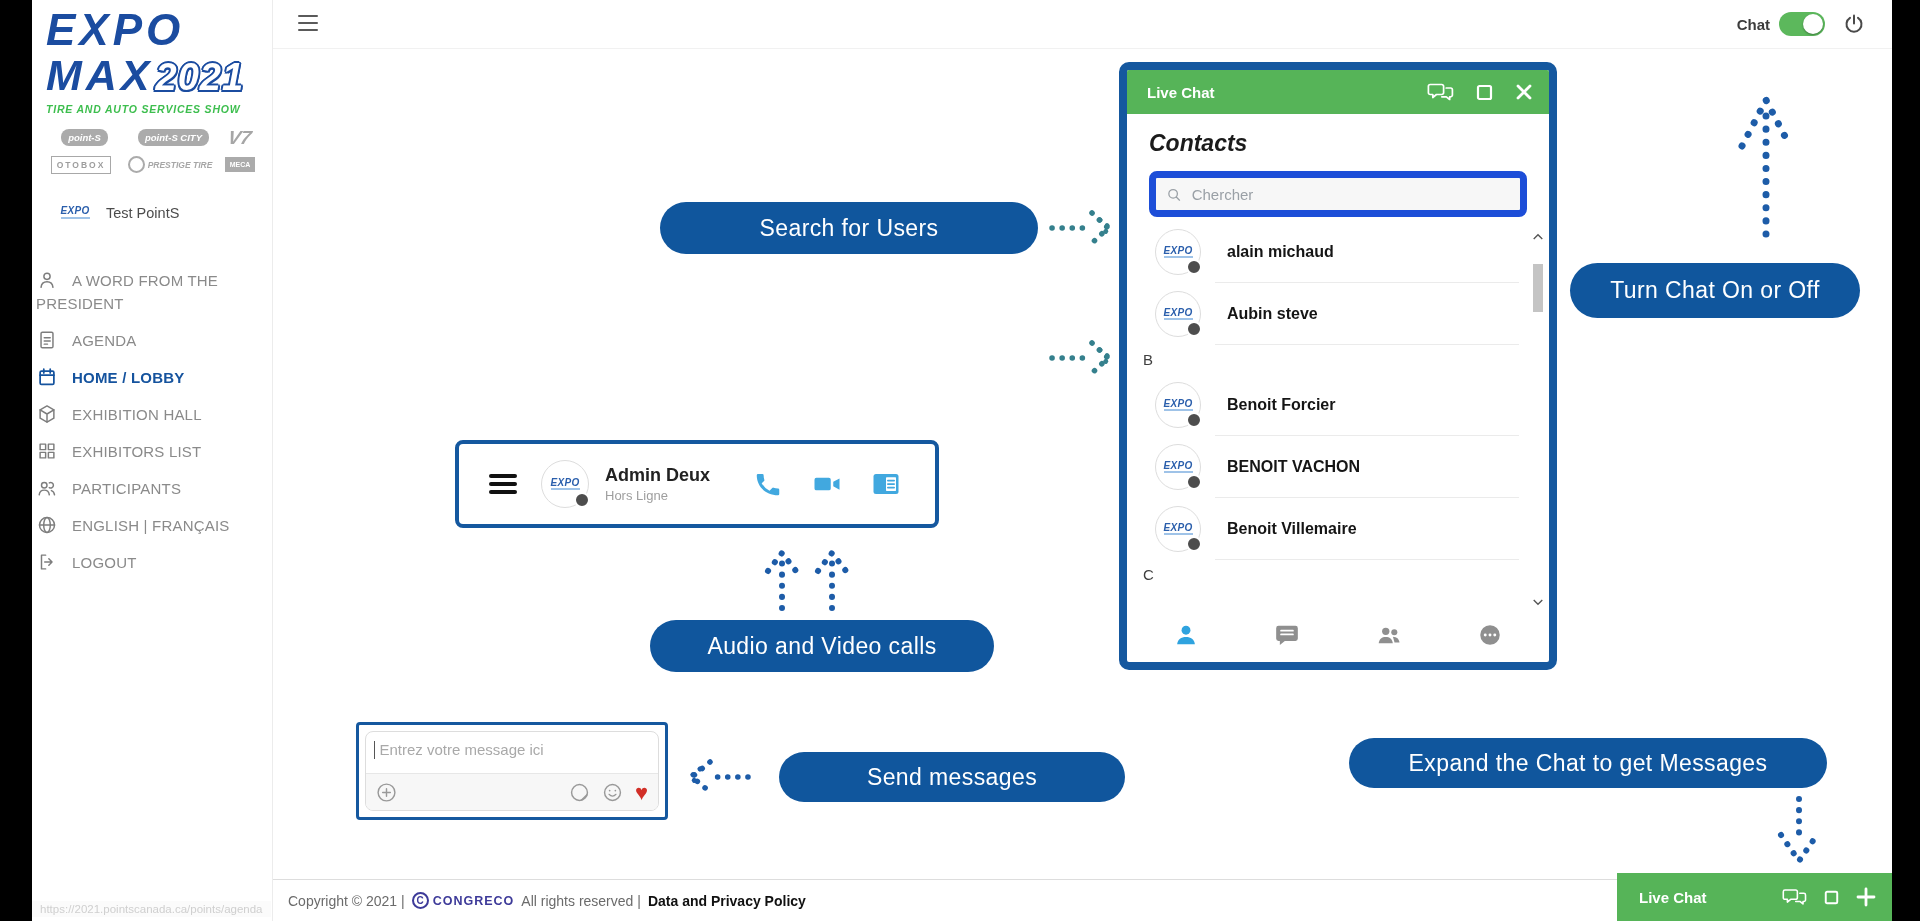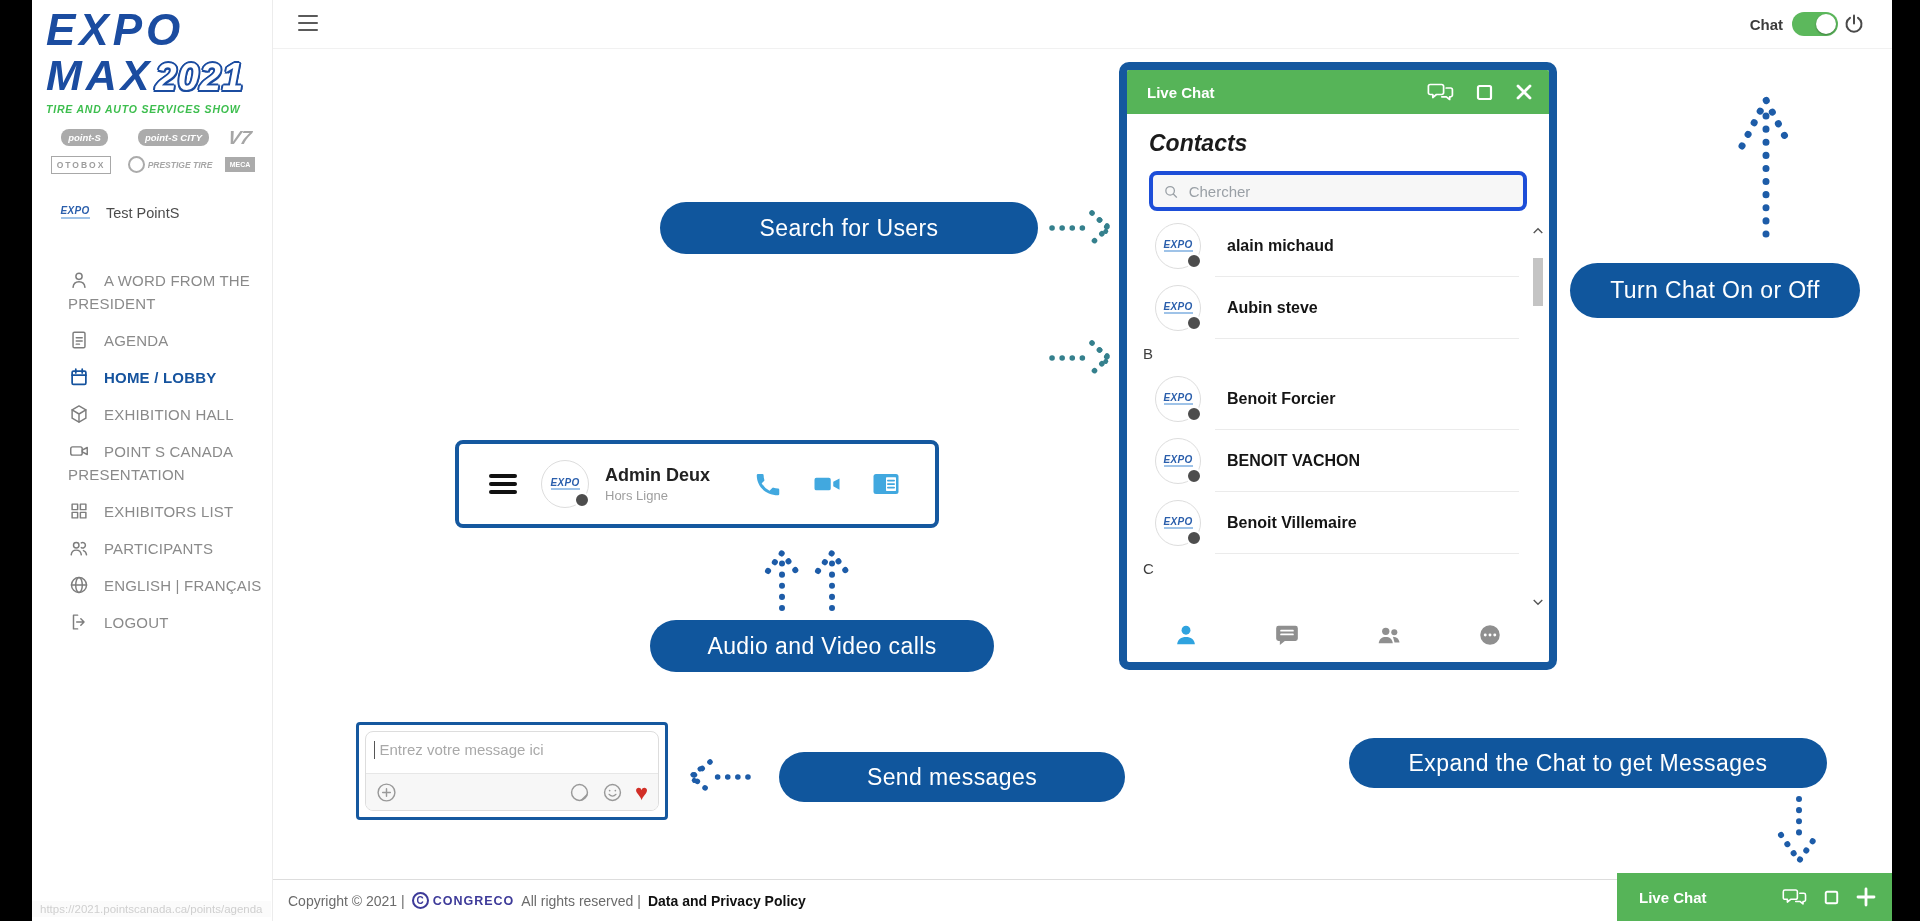--- a/index.html
+++ b/index.html
@@ -24,31 +24,31 @@
   .sp-box{border:1.6px solid #a8a8a8;font-size:8.5px;font-weight:700;letter-spacing:2px;padding:3px 5px;color:#9d9d9d;}
   .sp-prestige{display:flex;align-items:center;gap:3px;font-size:8.5px;font-weight:800;font-style:italic;color:#a6a6a6;}
   .sp-circle{width:13px;height:13px;border:2.5px solid #ababab;border-radius:50%;display:inline-block;}
   .sp-block{background:#ababab;color:#fff;font-size:7px;font-weight:800;padding:4px 5px;line-height:1.1;text-align:center;}
   .user-row{display:flex;align-items:center;gap:16px;margin-top:24px;padding-left:28px;}
   .mini-avatar{width:30px;height:30px;border-radius:50%;display:flex;align-items:center;justify-content:center;}
   .mini-logo{font-style:italic;font-weight:900;color:#2b5fac;font-size:10px;letter-spacing:.3px;
     border-bottom:2px solid #9fc3e8;line-height:1.05;}
   .user-name{font-size:14.5px;color:#4c4c4c;}
   .nav{margin-top:34px;}
-  .nav-item{padding:7px 8px 7px 36px;line-height:23px;font-size:15px;color:#8a8a8a;letter-spacing:.2px;cursor:pointer;}
+  .nav-item{padding:7px 8px 7px 4px;line-height:23px;font-size:15px;color:#8a8a8a;letter-spacing:.2px;cursor:pointer;}
   .nav-item .nav-icon{display:inline-block;width:22px;height:22px;vertical-align:-5px;margin-right:14px;}
   .nav-item svg{width:22px;height:22px;stroke:#7d7d7d;fill:none;stroke-width:1.6;stroke-linecap:round;stroke-linejoin:round;}
   .nav-item.active{color:#15539E;font-weight:700;}
   .nav-item.active svg{stroke:#15539E;stroke-width:1.9;}
 
   
   .header{position:absolute;left:240px;top:0;width:1620px;height:48px;background:#fff;border-bottom:1px solid #f1f1f1;z-index:2;}
   .hamburger{position:absolute;left:26px;top:15px;width:20px;height:16px;display:flex;flex-direction:column;justify-content:space-between;cursor:pointer;}
   .hamburger span{display:block;height:2px;background:#5a5a5a;border-radius:1px;}
-  .header-right{position:absolute;right:26px;top:0;height:48px;display:flex;align-items:center;gap:4px;}
+  .header-right{position:absolute;right:26px;top:0;height:48px;display:flex;align-items:center;gap:17px;}
   .chat-toggle-group{display:flex;align-items:center;gap:9px;}
   .chat-toggle-label{font-size:15px;font-weight:700;color:#3c3c3c;}
   .toggle{width:46px;height:24px;border-radius:13px;background:var(--toggle-green,#5CB85C);position:relative;cursor:pointer;}
   .toggle .knob{position:absolute;right:2px;top:2px;width:20px;height:20px;border-radius:50%;background:#fff;box-shadow:0 1px 2px rgba(0,0,0,.35);}
   .power-btn{width:24px;height:24px;cursor:pointer;}
   .power-btn svg{width:24px;height:24px;stroke:#4a4a4a;fill:none;stroke-width:2;stroke-linecap:round;}
 
   
   .pill{position:absolute;background:var(--pill-blue,#10569D);color:#fff;display:flex;align-items:center;justify-content:center;
     border-radius:28px;font-size:23px;letter-spacing:.4px;z-index:4;}
@@ -96,21 +96,21 @@
   
   .chat-panel{position:absolute;left:1087px;top:62px;width:438px;height:608px;background:#fff;
     border:8px solid var(--panel-border,#15589F);border-radius:10px;box-sizing:border-box;overflow:hidden;
     display:flex;flex-direction:column;z-index:5;}
   .cp-header{height:44px;flex:none;background:var(--green,#56B458);display:flex;align-items:center;padding:0 16px 0 20px;}
   .cp-title{color:#fff;font-size:15px;font-weight:700;flex:1;}
   .cp-hicons{display:flex;align-items:center;gap:22px;}
   .cp-hicons .icon-btn{cursor:pointer;display:flex;}
   .cp-hicons svg{stroke:#fff;fill:none;stroke-linecap:round;stroke-linejoin:round;}
   .cp-heading{font-size:23px;font-weight:800;color:#1b1b1b;margin:16px 0 0 22px;font-style:italic;}
-  .cp-search{margin:14px 22px 0 22px;height:32px;background:#f7f7f7;border:4px solid #1d4ed8;border-radius:8px;
+  .cp-search{margin:14px 22px 0 22px;height:32px;background:#f7f7f7;border:7px solid #1d4ed8;border-radius:8px;
     display:flex;align-items:center;padding:0 10px;gap:8px;flex:none;}
   .cp-search svg{width:17px;height:17px;stroke:#9aa0a6;fill:none;stroke-width:1.8;stroke-linecap:round;}
   .cp-search input{border:none;outline:none;background:transparent;font-size:15px;color:#333;width:100%;
     font-family:"Liberation Sans", sans-serif;}
   .cp-search input::placeholder{color:#9aa0a6;}
   .cp-list{flex:1;position:relative;margin-top:4px;overflow:hidden;}
   .contact-row{display:flex;align-items:center;height:62px;padding-left:28px;position:relative;cursor:pointer;}
   .contact-row::after{content:"";position:absolute;left:88px;right:30px;bottom:0;border-bottom:1px solid #ebebeb;}
   .contact-avatar{width:44px;height:44px;}
   .contact-name{font-size:16px;font-weight:800;color:#151515;margin-left:26px;}
@@ -201,26 +201,20 @@
             </svg></span><span>HOME / LOBBY</span>
       </div>
       <div class="nav-item">
         <span class="nav-icon"><svg viewBox="0 0 24 24">
               <path d="M12 3.2l7.5 4.2v9.2L12 20.8l-7.5-4.2V7.4z"></path>
               <path d="M12 12v8.8M12 12l7.5-4.6M12 12L4.5 7.4"></path>
             </svg></span><span>EXHIBITION HALL</span>
       </div>
       <div class="nav-item">
         <span class="nav-icon"><svg viewBox="0 0 24 24">
-              <rect x="3" y="7.5" width="12.5" height="9" rx="2"></rect>
-              <path d="M15.5 11l5.5-2.8v7.6L15.5 13z"></path>
-            </svg></span><span>POINT S CANADA PRESENTATION</span>
-      </div>
-      <div class="nav-item">
-        <span class="nav-icon"><svg viewBox="0 0 24 24">
               <rect x="4.5" y="4.5" width="6" height="6"></rect>
               <rect x="13.5" y="4.5" width="6" height="6"></rect>
               <rect x="4.5" y="13.5" width="6" height="6"></rect>
               <rect x="13.5" y="13.5" width="6" height="6"></rect>
             </svg></span><span>EXHIBITORS LIST</span>
       </div>
       <div class="nav-item">
         <span class="nav-icon"><svg viewBox="0 0 24 24">
               <circle cx="9" cy="9" r="3"></circle>
               <path d="M14.5 6.4a3 3 0 110 5.2"></path>

